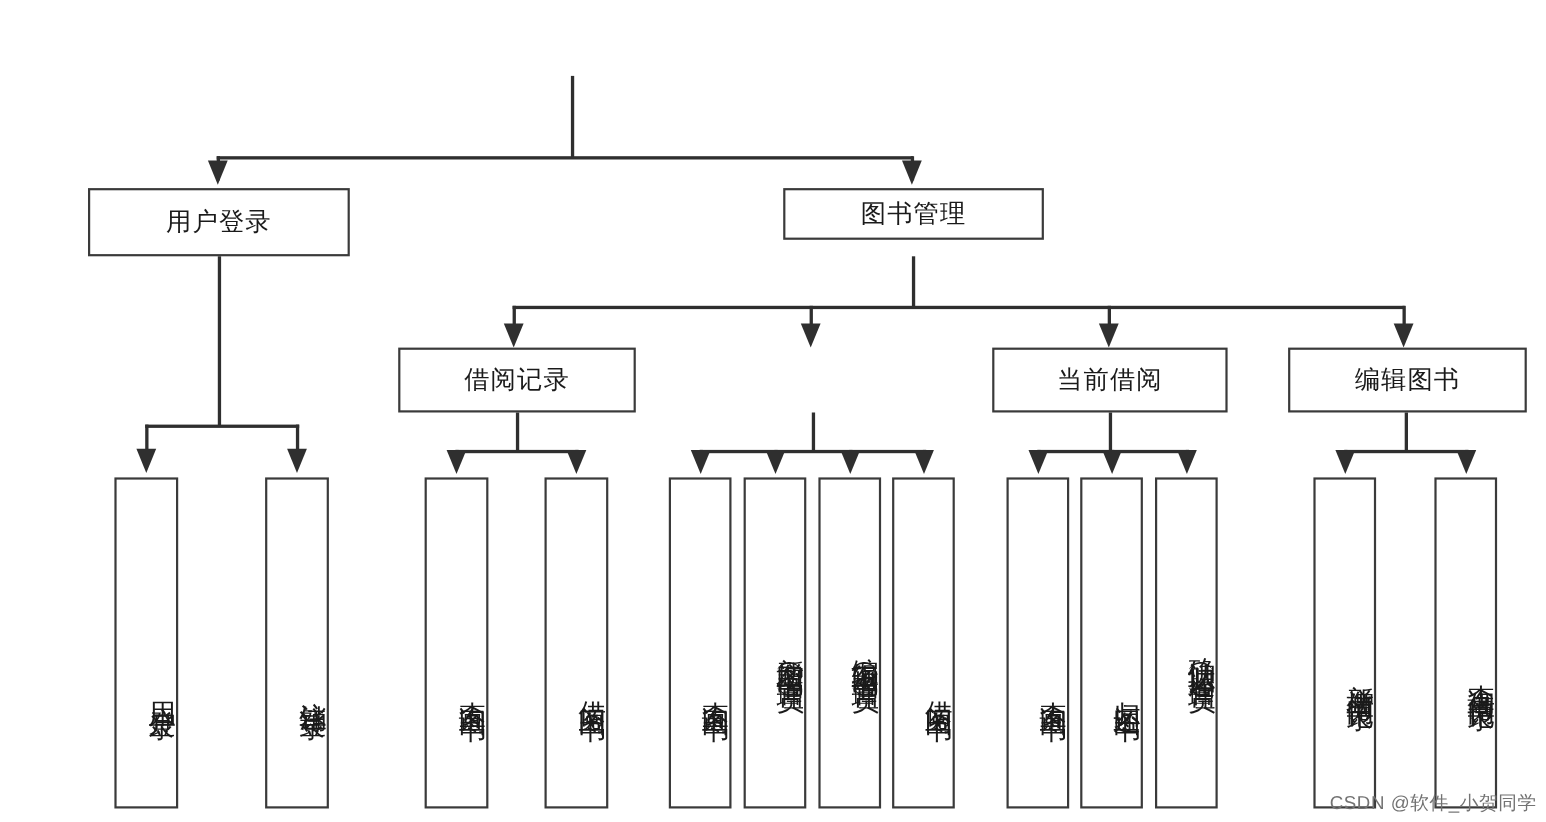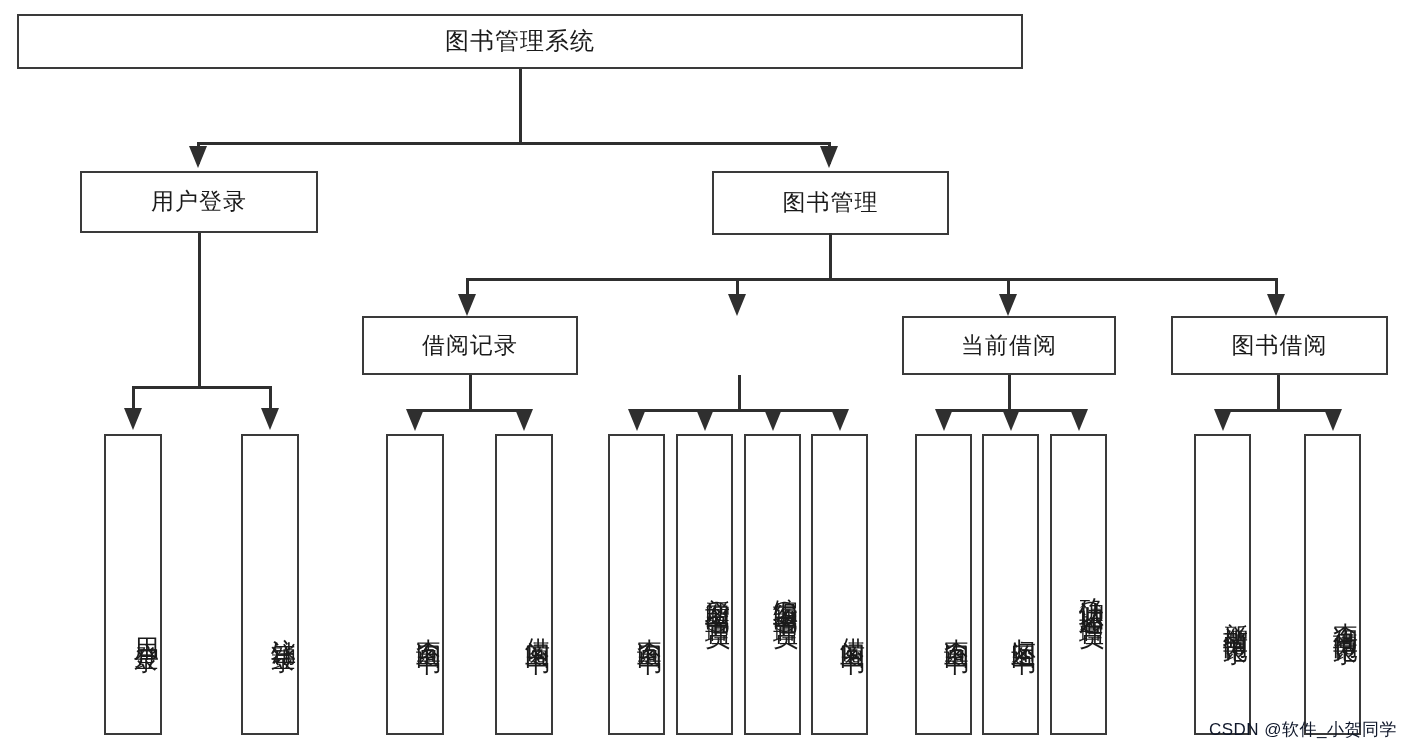--- a/index.html
+++ b/index.html
@@ -76,44 +76,43 @@
     border-left: 9px solid transparent;
     border-right: 9px solid transparent;
     border-top: 22px solid #2f2f2f;
   }
   
   #watermark {
     position: absolute;
     right: 8px;
     bottom: 6px;
     font-size: 17px;
-    color: #0f172a;
+    color: #737373;
     letter-spacing: 0.5px;
     white-space: nowrap;
     font-family: "Liberation Sans", "DejaVu Sans", sans-serif;
     margin-left: 44px;
   }
 </style>
 </head>
 <body>
 
 <div id="canvas">
 
-  <div class="node root horiz" style="left:17px; top:14px; width:1006px; height:55px;">图书管理系统</div>
 
   <div class="vline" style="left:519px; top:69px; height:75px;"></div>
   <div class="hline" style="left:197px; top:142px; width:633px;"></div>
   <div class="vline" style="left:197px; top:142px; height:22px;"></div>
   <div class="vline" style="left:828px; top:142px; height:22px;"></div>
   <div class="arrow" style="left:189px; top:146px;"></div>
   <div class="arrow" style="left:820px; top:146px;"></div>
 
   <div class="node horiz" style="left:80px; top:171px; width:238px; height:62px;">用户登录</div>
 
-  <div class="node horiz" style="left:712px; top:171px; width:237px; height:64px;text-align:center;">图书管理</div>
+  <div class="node horiz" style="left:712px; top:171px; width:237px; height:47px;text-align:center;">图书管理</div>
 
   <div class="vline" style="left:198px; top:233px; height:155px;"></div>
   <div class="hline" style="left:132px; top:386px; width:140px;"></div>
   <div class="vline" style="left:132px; top:386px; height:24px;"></div>
   <div class="vline" style="left:269px; top:386px; height:24px;"></div>
   <div class="arrow" style="left:124px; top:408px;"></div>
   <div class="arrow" style="left:261px; top:408px;"></div>
 
   <div class="vline" style="left:829px; top:233px; height:47px;"></div>
   <div class="hline" style="left:466px; top:278px; width:811px;"></div>
@@ -124,21 +123,21 @@
   <div class="arrow" style="left:458px; top:294px;"></div>
   <div class="arrow" style="left:728px; top:294px;"></div>
   <div class="arrow" style="left:999px; top:294px;"></div>
   <div class="arrow" style="left:1267px; top:294px;"></div>
 
   <div class="node horiz" style="left:362px; top:316px; width:216px; height:59px;">借阅记录</div>
 
 
   <div class="node horiz" style="left:902px; top:316px; width:214px; height:59px;">当前借阅</div>
 
-  <div class="node horiz" style="left:1171px; top:316px; width:217px; height:59px;">图书借阅</div>
+  <div class="node horiz" style="left:1171px; top:316px; width:217px; height:59px;">编辑图书</div>
 
   <div class="vline" style="left:469px; top:375px; height:36px;"></div>
   <div class="hline" style="left:414px; top:409px; width:112px;"></div>
   <div class="vline" style="left:414px; top:409px; height:10px;"></div>
   <div class="vline" style="left:523px; top:409px; height:10px;"></div>
   <div class="arrow" style="left:406px; top:409px;"></div>
   <div class="arrow" style="left:515px; top:409px;"></div>
 
   <div class="vline" style="left:738px; top:375px; height:36px;"></div>
   <div class="hline" style="left:636px; top:409px; width:206px;"></div>

